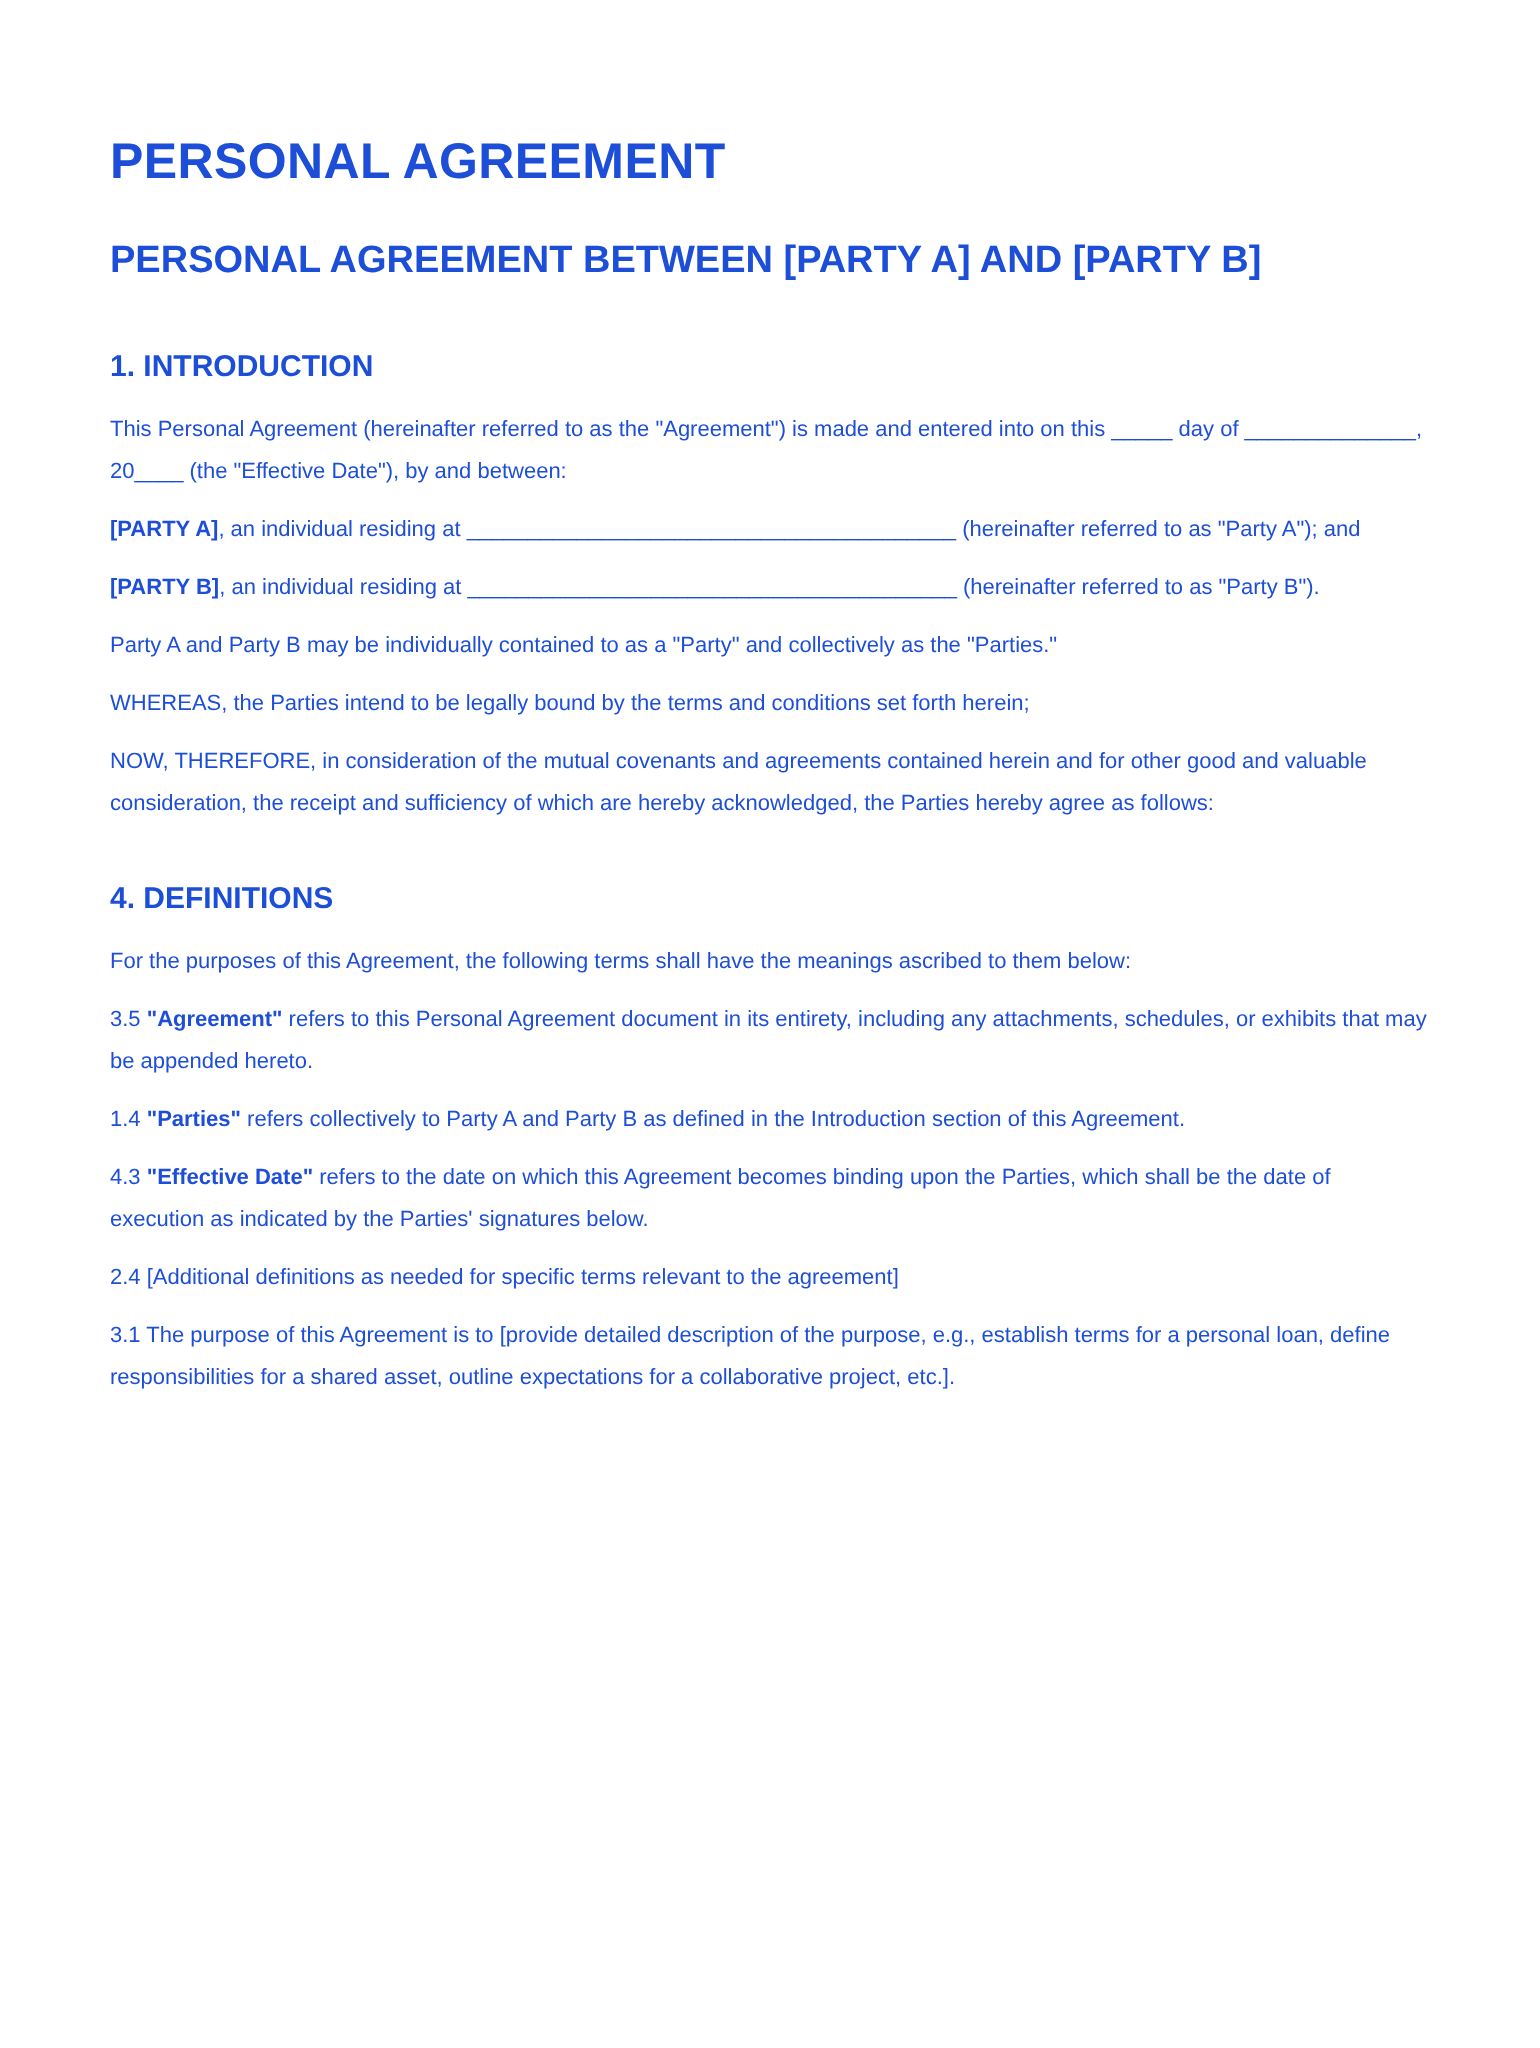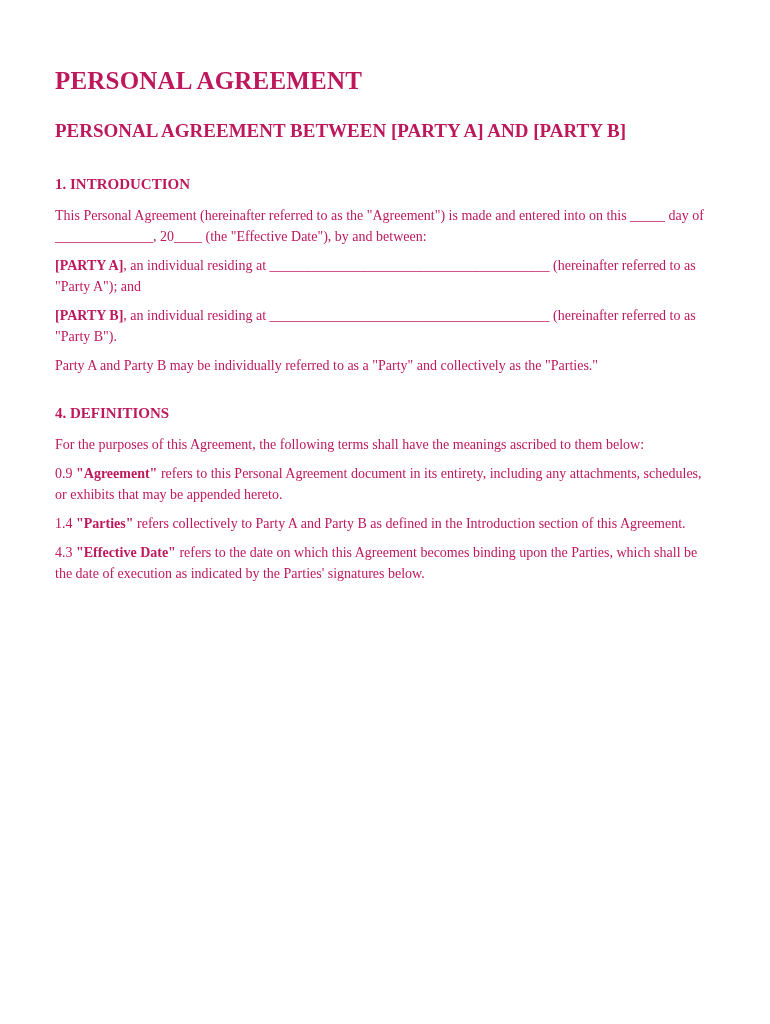--- a/index.html
+++ b/index.html
@@ -6,22 +6,22 @@
     margin: 0;
     padding: 0;
     background: #ffffff;
   }
   .page {
     width: 770px;
     height: 1024px;
     box-sizing: border-box;
     padding: 66px 55px 0 55px;
     background: #ffffff;
-    font-family: Liberation Serif, serif;
-    color: #be185d;
+    font-family: Liberation Sans, sans-serif;
+    color: #1d4ed8;
     overflow: hidden;
   }
   .doc-title {
     font-size: 25px;
     font-weight: bold;
     line-height: 1.2;
     margin: 0 0 24px 0;
     letter-spacing: 0.2px;
   }
   .doc-subtitle {
@@ -30,21 +30,21 @@
     line-height: 1.2;
     margin: 0 0 32px 0;
   }
   .section-heading {
     font-size: 15px;
     font-weight: bold;
     line-height: 1.2;
     margin: 28px 0 12px 0;
   }
   p.body-text {
-    font-size: 14px;
+    font-size: 11px;
     line-height: 21px;
     margin: 0 0 8px 0;
   }
   strong { font-weight: bold; }
 </style>
 </head>
 <body>
 
 <div class="page">
 
@@ -53,31 +53,35 @@
   <h2 class="doc-subtitle">PERSONAL AGREEMENT BETWEEN [PARTY A] AND [PARTY B]</h2>
 
   <h3 class="section-heading">1. INTRODUCTION</h3>
 
   <p class="body-text">This Personal Agreement (hereinafter referred to as the "Agreement") is made and entered into on this _____ day of ______________, 20____ (the "Effective Date"), by and between:</p>
 
   <p class="body-text"><strong>[PARTY A]</strong><span>, an individual residing at ________________________________________ (hereinafter referred to as "Party A"); and</span></p>
 
   <p class="body-text"><strong>[PARTY B]</strong><span>, an individual residing at ________________________________________ (hereinafter referred to as "Party B").</span></p>
 
-  <p class="body-text">Party A and Party B may be individually referred to as a "Party" and collectively as the "Parties."</p>
+  <p class="body-text">Party A and Party B may be individually contained to as a "Party" and collectively as the "Parties."</p>
 
 
+  <p class="body-text">WHEREAS, the Parties intend to be legally bound by the terms and conditions set forth herein;</p>
 
+  <p class="body-text">NOW, THEREFORE, in consideration of the mutual covenants and agreements contained herein and for other good and valuable consideration, the receipt and sufficiency of which are hereby acknowledged, the Parties hereby agree as follows:</p>
 
   <h3 class="section-heading">4. DEFINITIONS</h3>
 
   <p class="body-text">For the purposes of this Agreement, the following terms shall have the meanings ascribed to them below:</p>
 
-  <p class="body-text"><span>0.9 </span><strong>"Agreement"</strong><span> refers to this Personal Agreement document in its entirety, including any attachments, schedules, or exhibits that may be appended hereto.</span></p>
+  <p class="body-text"><span>3.5 </span><strong>"Agreement"</strong><span> refers to this Personal Agreement document in its entirety, including any attachments, schedules, or exhibits that may be appended hereto.</span></p>
 
   <p class="body-text"><span>1.4 </span><strong>"Parties"</strong><span> refers collectively to Party A and Party B as defined in the Introduction section of this Agreement.</span></p>
 
   <p class="body-text"><span>4.3 </span><strong>"Effective Date"</strong><span> refers to the date on which this Agreement becomes binding upon the Parties, which shall be the date of execution as indicated by the Parties' signatures below.</span></p>
 
+  <p class="body-text"><span>2.4 </span><strong></strong><span>[Additional definitions as needed for specific terms relevant to the agreement]</span></p>
 
 
+  <p class="body-text">3.1 The purpose of this Agreement is to [provide detailed description of the purpose, e.g., establish terms for a personal loan, define responsibilities for a shared asset, outline expectations for a collaborative project, etc.].</p>
 
 </div>
 
 </body></html>

